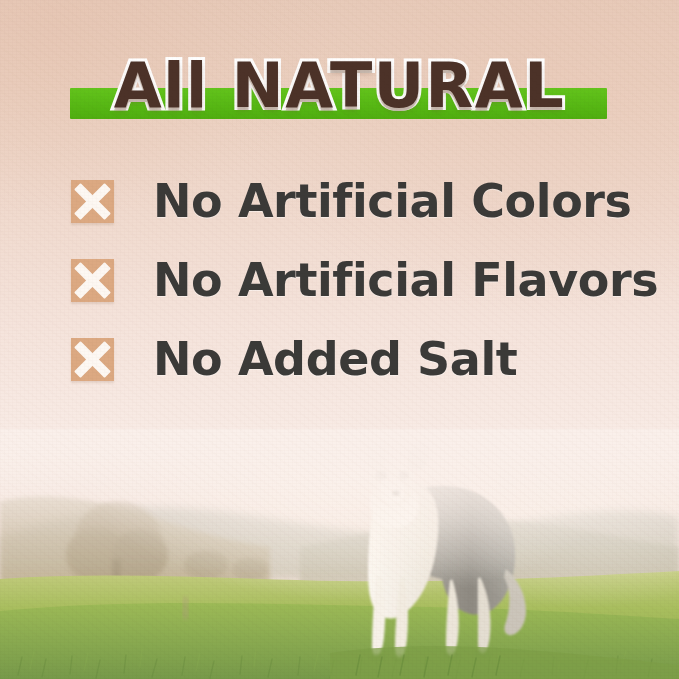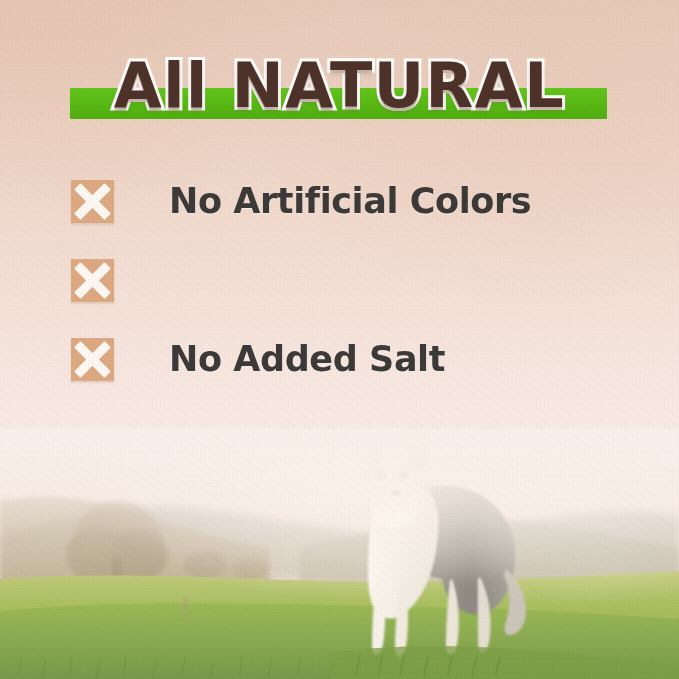--- a/index.html
+++ b/index.html
@@ -119,24 +119,24 @@
     height: 9px;
     margin-left: -21.5px;
     margin-top: -4.5px;
     background: #fdf8f3;
     border-radius: 1px;
   }
   .x-box .bar.a { transform: rotate(45deg); }
   .x-box .bar.b { transform: rotate(-45deg); }
 
   .claim-label {
-    margin-left: 55px;
+    margin-left: 39px;
     font-family: "DejaVu Sans", sans-serif;
     font-weight: bold;
-    font-size: 35px;
+    font-size: 46px;
     line-height: 43px;
     color: #3b3a38;
     letter-spacing: -0.4px;
     white-space: nowrap;
     text-shadow: 0 1px 0 rgba(255,255,255,.45);
   }
 
   
   .photo {
     position: absolute;
@@ -192,20 +192,21 @@
           <span class="bar b"></span>
       </span>
       <span class="claim-label">No Artificial Colors</span>
     </div>
 
     <div class="claim-row">
       <span class="x-box">
         <span class="bar a"></span>
           <span class="bar b"></span>
       </span>
+      <span class="claim-label">No Artificial Flavors</span>
     </div>
 
 
     <div class="claim-row">
       <span class="x-box">
         <span class="bar a"></span>
           <span class="bar b"></span>
       </span>
       <span class="claim-label">No Added Salt</span>
     </div>

